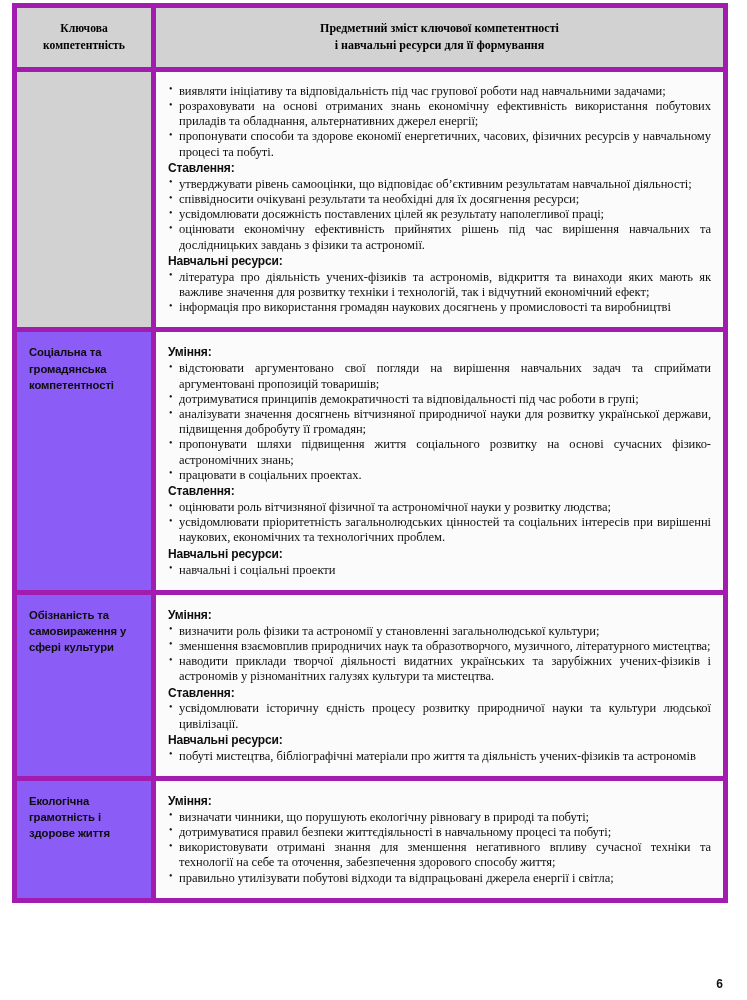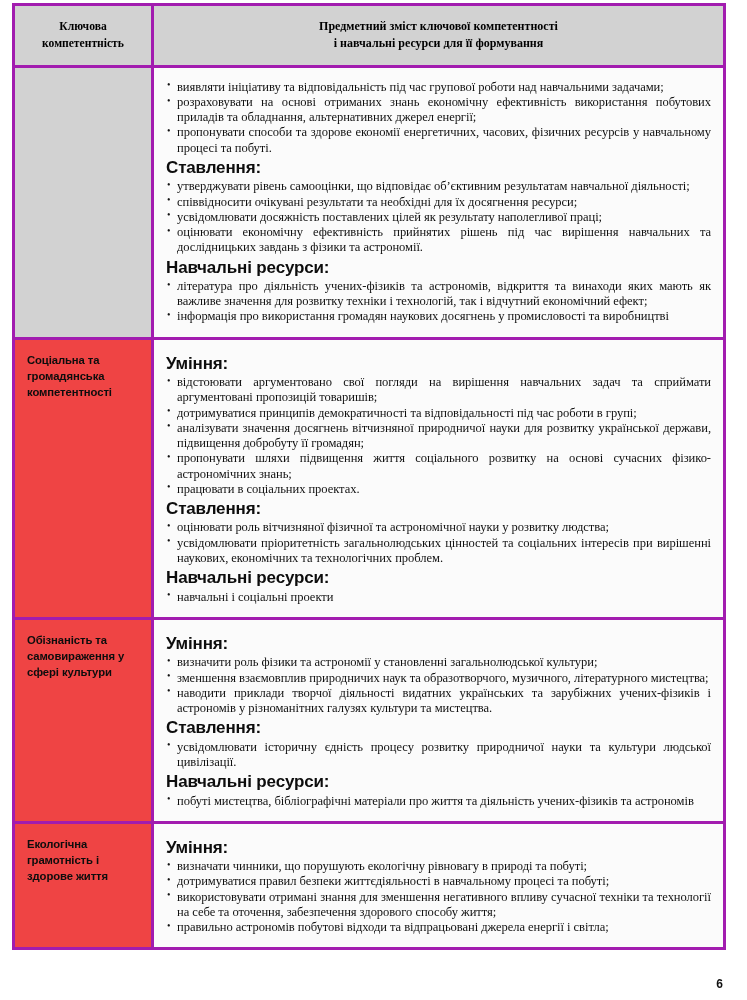--- a/index.html
+++ b/index.html
@@ -27,21 +27,21 @@
     position: absolute;
     left: 12px;
     top: 3px;
     width: 711px;
     border-collapse: collapse;
     table-layout: fixed;
   }
 
   table.competency-table td,
   table.competency-table th {
-    border: 3px solid #a21caf;
+    border: 5px solid #a21caf;
     vertical-align: top;
     padding: 12px;
   }
 
   col.col-key { width: 139px; }
   col.col-content { width: 572px; }
 
   thead th {
     background: #d2d2d2;
     text-align: center;
@@ -51,41 +51,41 @@
     line-height: 1.45;
     color: #000;
     padding: 6px 4px 7px 4px;
   }
   thead th.key-head {
     font-size: 11.6px;
     line-height: 1.5;
   }
 
   td.key-cell {
-    background: #ef4444;
+    background: #8b5cf6;
     padding: 7px 6px 8px 8px;
     font-family: "Liberation Sans", sans-serif;
     font-weight: bold;
     font-size: 11.3px;
     line-height: 1.42;
     color: #0d0d0d;
     letter-spacing: -0.1px;
   }
   td.key-cell.blank { background: #d2d2d2; }
 
   td.content-cell {
     background: #fbfbfb;
     padding: 4px 6px 6px 8px;
     margin-top: 20px;
   }
 
   .subhead {
     font-family: "Liberation Sans", sans-serif;
     font-weight: bold;
-    font-size: 17px;
+    font-size: 12px;
     line-height: 1.32;
     color: #0d0d0d;
     margin: 1px 0 0 0;
     letter-spacing: -0.15px;
   }
 
   ul.bullets {
     list-style: none;
     margin: 0 0 0 0;
     padding: 0;
@@ -207,21 +207,21 @@
           </td>
         </tr>
         <tr>
           <td class="key-cell">Екологічна грамотність і здорове життя</td>
           <td class="content-cell">
             <div class="subhead">Уміння:</div>
             <ul class="bullets">
               <li>визначати чинники, що порушують екологічну рівновагу в природі та побуті;</li>
               <li>дотримуватися правил безпеки життєдіяльності в навчальному процесі та побуті;</li>
               <li>використовувати отримані знання для зменшення негативного впливу сучасної техніки та технології на себе та оточення, забезпечення здорового способу життя;</li>
-              <li>правильно астрономів побутові відходи та відпрацьовані джерела енергії і світла;</li>
+              <li>правильно утилізувати побутові відходи та відпрацьовані джерела енергії і світла;</li>
             </ul>
           </td>
         </tr>
       </tbody>
   </table>
 
   <div class="page-number">6</div>
 
 </div>
 

